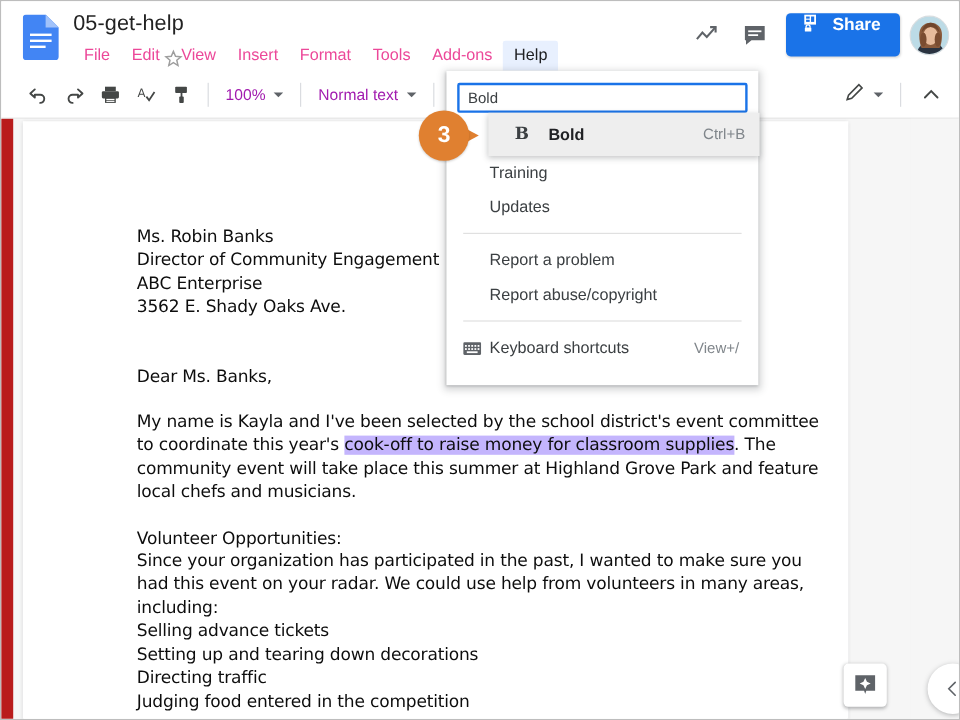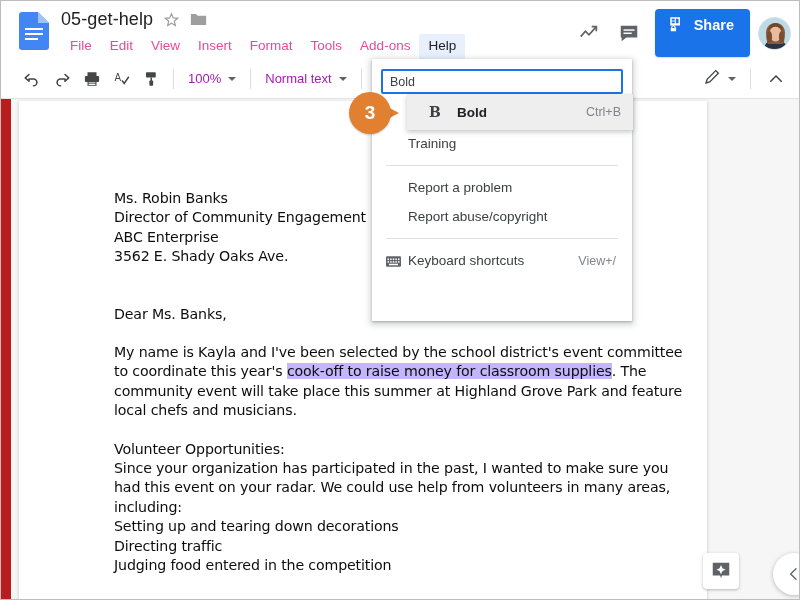--- a/index.html
+++ b/index.html
@@ -22,21 +22,21 @@
     position: absolute; left: 0; top: 0;
     width: 800px; height: 58px;
     background: #ffffff;
   }
   .docs-logo {
     position: absolute; left: 18px; top: 11px;
     width: 30px; height: 38px;
   }
   .title-row {
     position: absolute; left: 60px; top: 8px;
-    display: flex; align-items: center; gap: 10px;
+    display: flex; align-items: flex-end; gap: 10px; flex-direction: column;
   }
   .doc-title {
     font-size: 18px; color: #222; letter-spacing: .1px;
     white-space: nowrap;
   }
   .star-icon { width: 17px; height: 17px; display:block; }
   .folder-icon { width: 17px; height: 15px; display:block; }
 
   .menubar {
     position: absolute; left: 60px; top: 33px;
@@ -54,21 +54,21 @@
   .header-right {
     position: absolute; right: 10px; top: 8px;
     display: flex; align-items: center; gap: 0px;
   }
   .hdr-icon-btn {
     width: 40px; height: 40px;
     display: flex; align-items: center; justify-content: center;
     border-radius: 50%;
   }
   .share-btn {
-    height: 48px; margin: 0 8px 0 6px;
+    height: 36px; margin: 0 8px 0 6px;
     background: #1a73e8; color: #fff;
     border-radius: 4px;
     display: flex; align-items: center; gap: 8px;
     padding: 0 16px 16px 13px;
     font-size: 14.5px; font-weight: bold;
     box-shadow: 0 1px 2px rgba(0,0,0,.15);
   }
   .avatar {
     width: 33px; height: 33px; border-radius: 50%;
     background: #bcdbe6; overflow: hidden; position: relative;
@@ -402,20 +402,21 @@
         <p>ABC Enterprise</p>
         <p>3562 E. Shady Oaks Ave.</p>
         <div class="spacer"></div>
         <div class="spacer"></div>
         <p>Dear Ms. Banks,</p>
         <div class="spacer"></div>
         <p><span>My name is Kayla and I've been selected by the school district's event committee to coordinate this year's </span><span class="sel">cook-off to raise money for classroom supplies</span><span>. The community event will take place this summer at Highland Grove Park and feature local chefs and musicians.</span></p>
         <div class="spacer"></div>
         <p>Volunteer Opportunities:</p>
         <p>Since your organization has participated in the past, I wanted to make sure you had this event on your radar. We could use help from volunteers in many areas, including:</p>
+        <p>Selling advance tickets</p>
         <p>Setting up and tearing down decorations</p>
         <p>Directing traffic</p>
         <p>Judging food entered in the competition</p>
         <div class="spacer"></div>
 
       </div>
     </div>
 
     <div class="explore-btn">
       <svg width="22" height="22" viewBox="0 0 24 24">
@@ -430,20 +431,21 @@
         </svg>
     </div>
   </div>
 
   <div class="help-menu">
     <div class="help-search-wrap">
       <input class="help-search" value="Bold" style="">
     </div>
     <div class="help-row">Docs Help</div>
     <div class="help-row">Training</div>
+    <div class="help-row">Updates</div>
     <div class="help-div"></div>
     <div class="help-row">Report a problem</div>
     <div class="help-row">Report abuse/copyright</div>
     <div class="help-div"></div>
     <div class="help-row help-row-rel">
       <span class="kbd-icon">
         <svg width="15" height="11" viewBox="0 0 20 14">
             <rect x="0" y="0" width="20" height="14" rx="1.5" fill="#5f6368"></rect>
             <g fill="#fff">
               <rect x="2" y="3" width="2" height="2"></rect>

